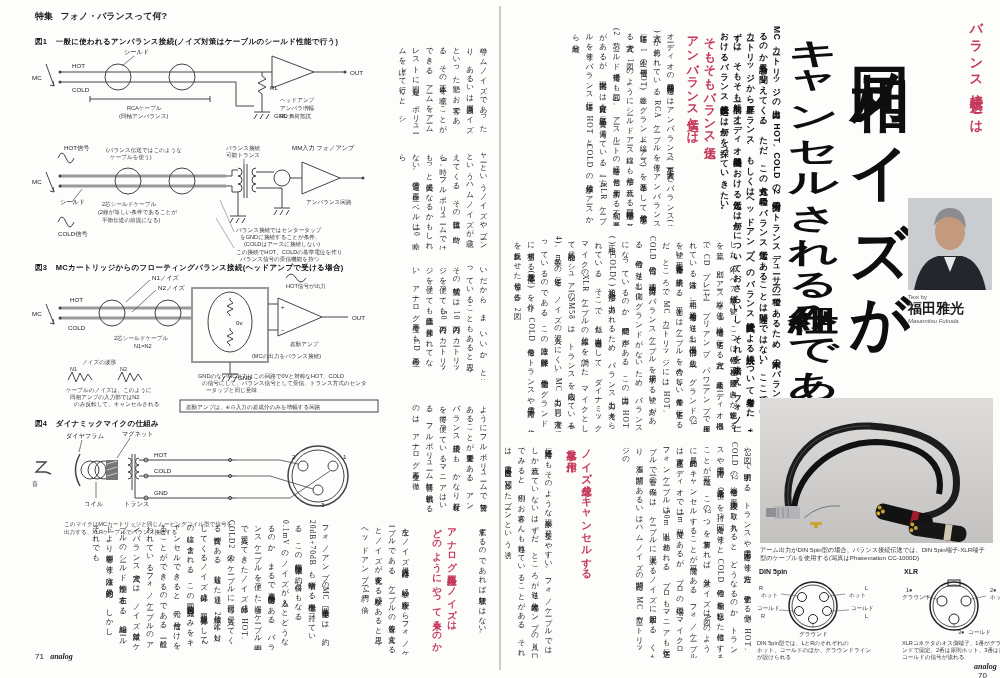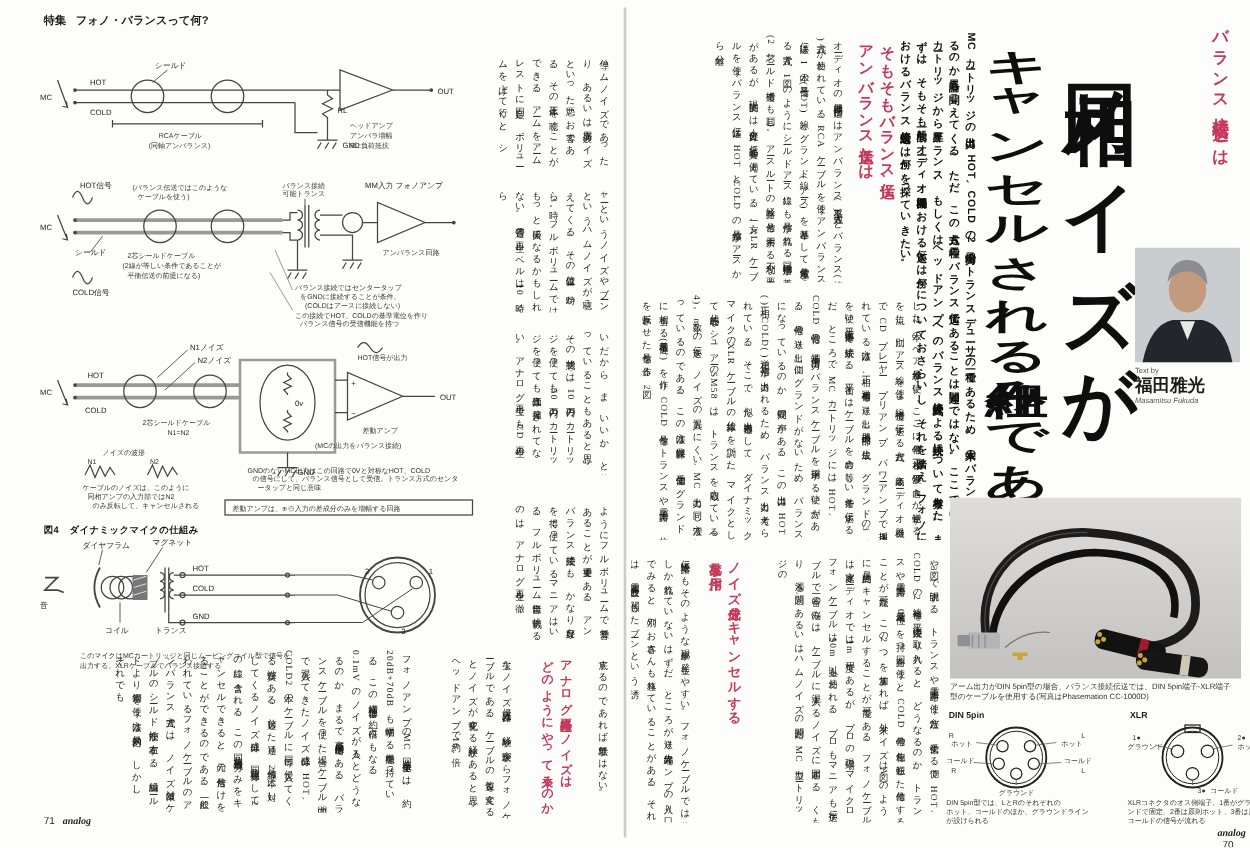--- a/index.html
+++ b/index.html
@@ -32,20 +32,24 @@
 <div id="spread">
   <div class="gutter"></div>
 
   <div class="abs" style="left:0;top:0;width:498px;height:678px;">
 
     <div class="abs" style="left:35px;top:10px;font:bold 9px 'Liberation Sans',sans-serif;">
       <span>特集</span>
       <span style="margin-left:5px;margin-top:48px;">フォノ・バランスって何?</span>
     </div>
 
+    <div class="abs fig-label" style="left:35px;top:37px;">
+      <span>図1</span>
+      <span class="t">一般に使われるアンバランス接続(ノイズ対策はケーブルのシールド性能で行う)</span>
+    </div>
     <svg class="abs" style="left:30px;top:46px;" width="360" height="84" viewBox="0 0 360 84">
       <g stroke="#444" fill="none" stroke-width="1">
         <path d="M30,26 H242 M30,36 H206 M206,36 V60 H224"></path>
         <path d="M16,18 L24,40 M20,39 L24,40 L23,35"></path>
         <circle cx="88" cy="31" r="13"></circle>
         <circle cx="152" cy="31" r="13"></circle>
         <path d="M104,10 L92,20" stroke-width="0.7"></path>
         <path d="M232,26 V30 l4,3 l-8,4 l8,4 l-8,4 l4,3 V60 V66"></path>
         <path d="M224,66 H240 M227,68 l-3,5 M233,68 l-3,5 M239,68 l-3,5"></path>
         <polygon points="242,10 242,42 284,26"></polygon>
@@ -106,20 +110,24 @@
       <text x="196" y="15" class="sm">可能トランス</text>
       <text x="262" y="8">MM入力 フォノアンプ</text>
       <text x="276" y="62" class="sm">アンバランス回路</text>
       <text x="206" y="90" class="sm">バランス接続ではセンタータップ</text>
       <text x="210" y="97" class="sm">をGNDに接続することが条件。</text>
       <text x="214" y="104" class="sm">(COLDはアースに接続しない)</text>
       <text x="206" y="112" class="sm">この接続でHOT、COLDの基準電位を作り</text>
       <text x="210" y="119" class="sm">バランス信号の受信機能を持つ</text>
     </svg>
 
+    <div class="abs fig-label" style="left:35px;top:263px;">
+      <span>図3</span>
+      <span class="t">MCカートリッジからのフローティングバランス接続(ヘッドアンプで受ける場合)</span>
+    </div>
     <svg class="abs" style="left:30px;top:272px;" width="360" height="146" viewBox="0 0 360 146">
       <g stroke="#999" fill="none" stroke-width="3">
         <path d="M30,36 H162 M30,46 H162"></path>
       </g>
       <rect x="162" y="16" width="76" height="74" stroke="#999" stroke-width="2" fill="none"></rect>
       <g stroke="#444" fill="none" stroke-width="1">
         <path d="M16,32 L24,52 M20,51 L24,52 L23,47"></path>
         <circle cx="82" cy="41" r="13"></circle>
         <circle cx="138" cy="41" r="13"></circle>
         <path d="M120,8 L96,30 M126,18 L102,40" stroke-width="0.7"></path>

